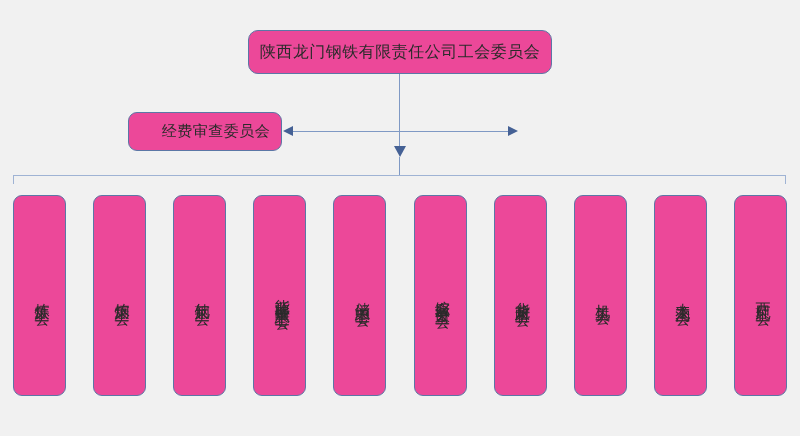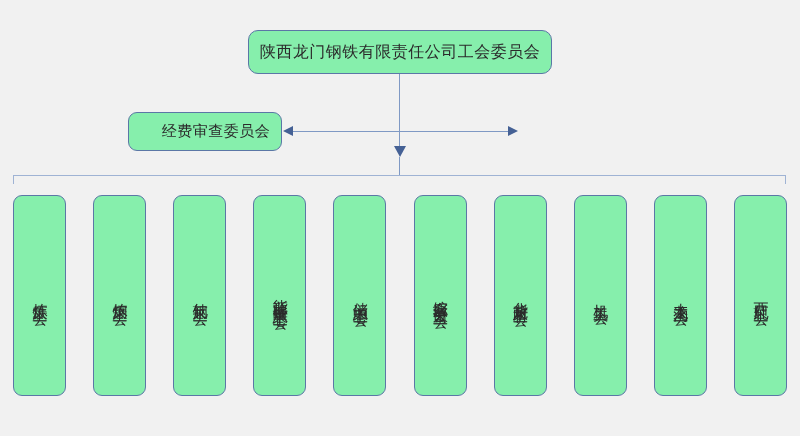--- a/index.html
+++ b/index.html
@@ -16,29 +16,30 @@
   #org-chart {
     position: relative;
     width: 800px;
     height: 436px;
   }
 
   
   .node {
     position: absolute;
     box-sizing: border-box;
-    background: #86efac;
+    background: #ec4899;
     border: 1px solid #5b77a6;
     border-radius: 9px;
     display: flex;
     align-items: center;
     justify-content: center;
     color: #2b2b2b;
     text-align: center;
     box-shadow: 0 0 0 0 rgba(0,0,0,0);
+    font-family: Liberation Mono, monospace;
   }
 
   
   .node-root {
     left: 248px;
     top: 30px;
     width: 304px;
     height: 44px;
     font-size: 16px;
     letter-spacing: 0.5px;

